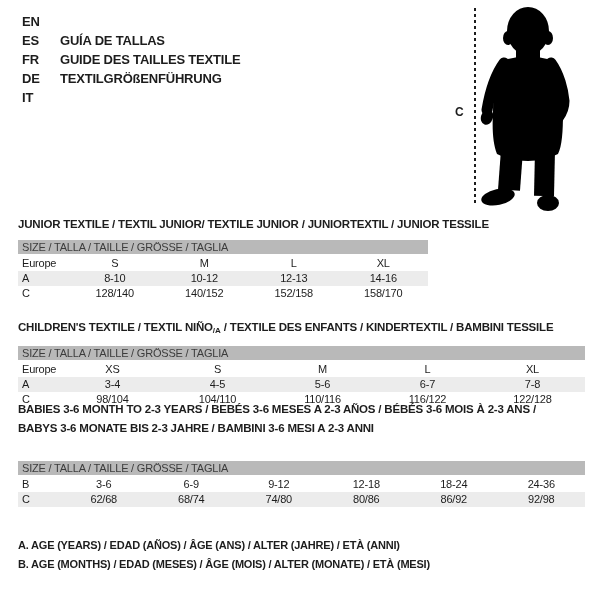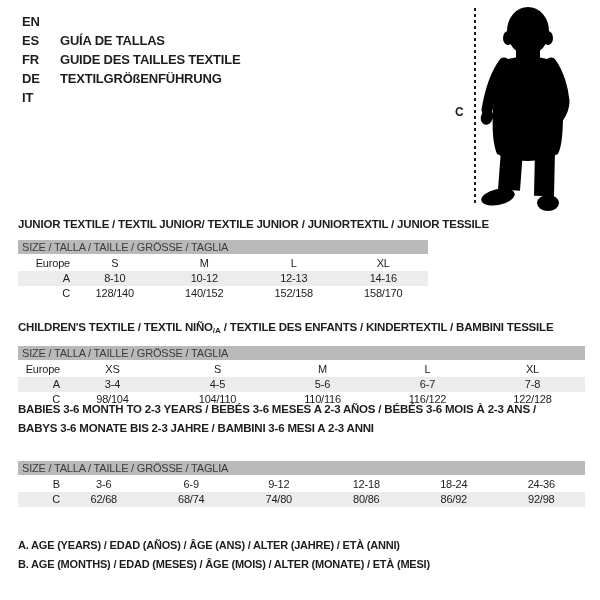--- a/index.html
+++ b/index.html
@@ -39,21 +39,21 @@
   .sub{font-size:8px;vertical-align:-2px;letter-spacing:0;}
   
   table.size-table{
     position:absolute;left:18px;border-collapse:collapse;table-layout:fixed;
     font-size:11px;color:var(--text);
   }
   table.t1{top:240px;width:410px;}
   table.t2{top:346px;width:567px;}
   table.t3{top:461px;width:567px;}
   .size-table td{padding:0;vertical-align:middle;text-align:center;height:15px;line-height:15px;white-space:nowrap;}
-  .size-table td.lbl{text-align:right;padding-left:4px;margin-left:16px;}
+  .size-table td.lbl{text-align:left;padding-left:4px;margin-left:16px;}
   .band-row td{
     background:var(--band-bg);color:var(--band-text);
     text-align:left;padding-left:4px;height:14px;line-height:14px;
     border-bottom:2px solid #ffffff;font-size:11px;
   }
   tr.r-gray td{background:var(--row-alt-bg);}
   col.c-head1{width:52px;}
   col.c-head2{width:42px;}
   
   .legend{position:absolute;left:18px;top:536px;font-size:11px;font-weight:bold;line-height:19px;white-space:nowrap;}

